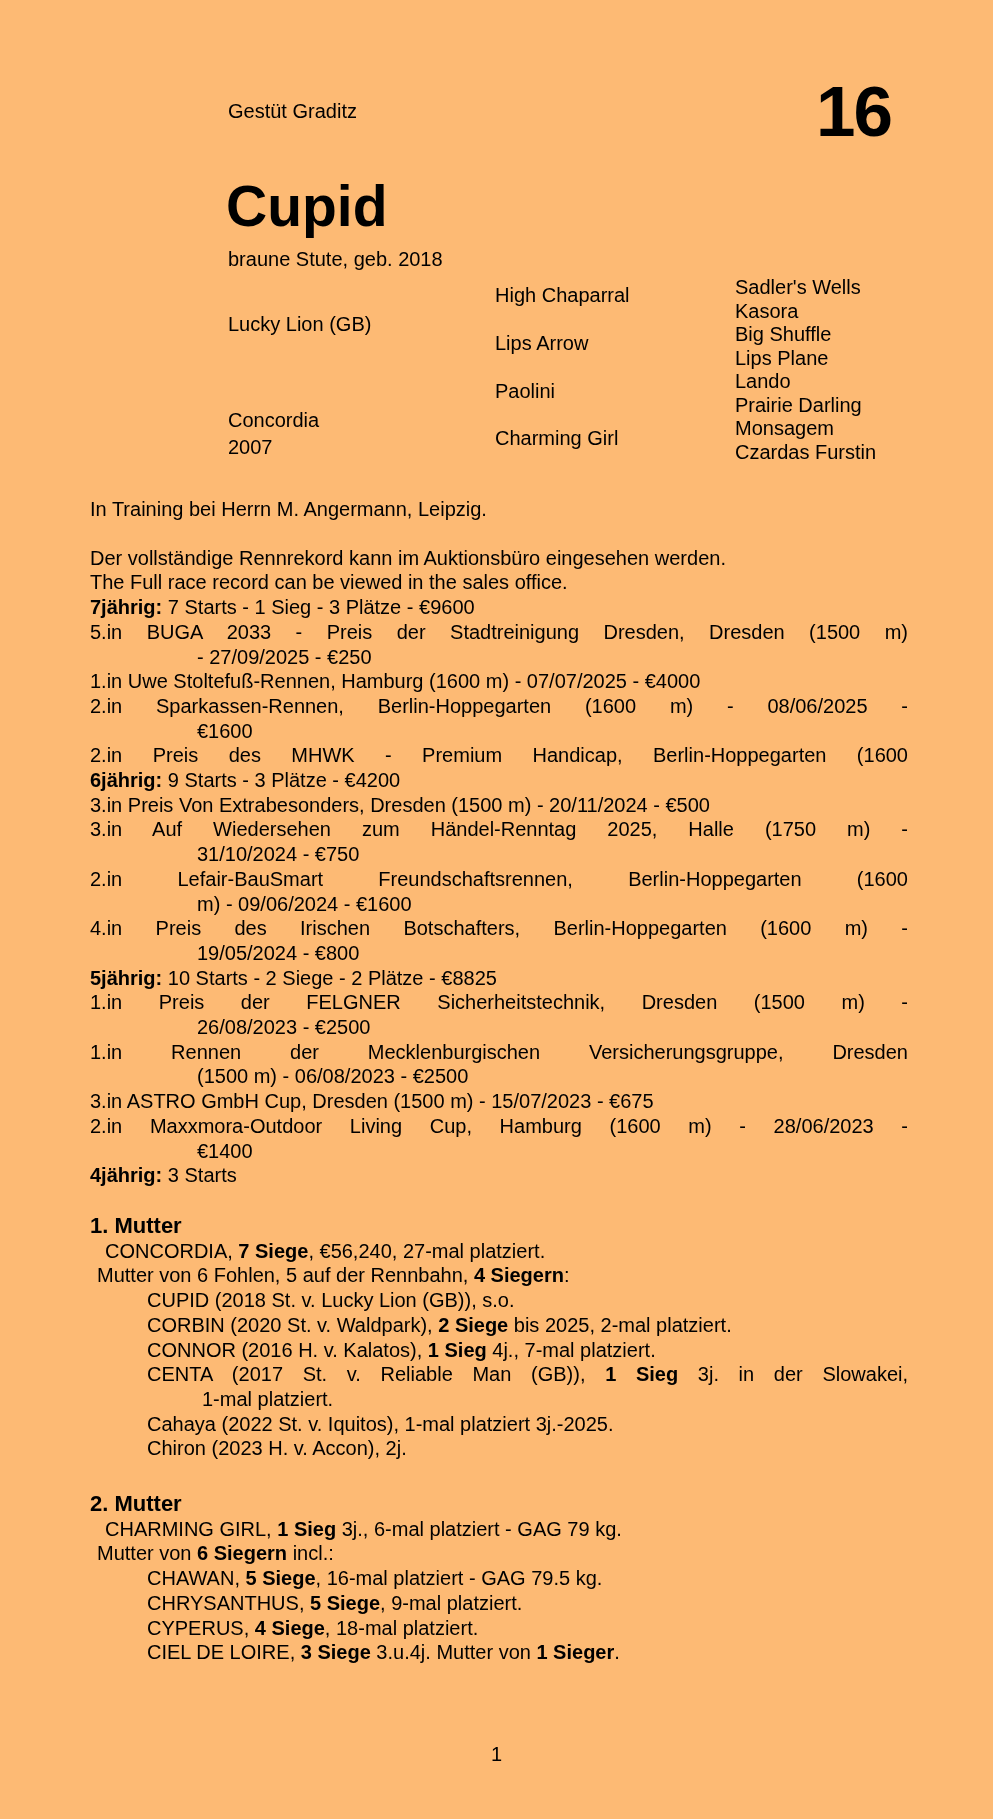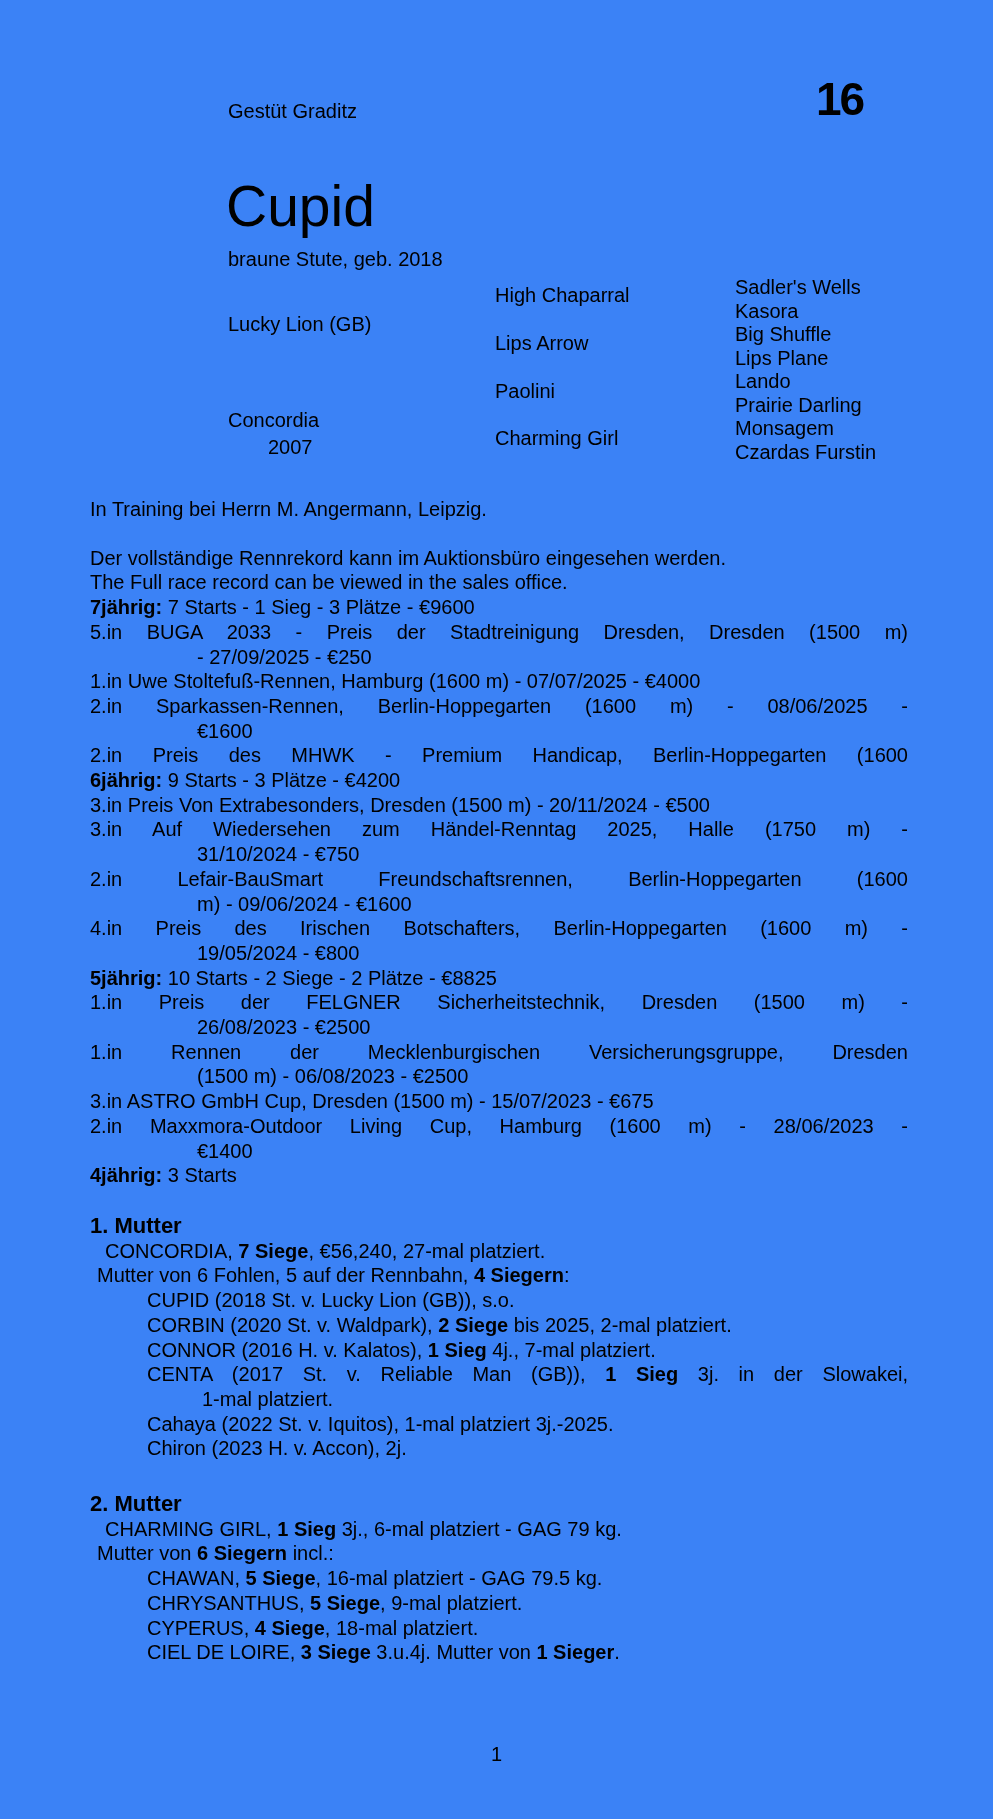--- a/index.html
+++ b/index.html
@@ -1,29 +1,29 @@
 <!DOCTYPE html>
 <html><head>
 <meta charset="utf-8">
 <title>Auktionskatalog</title>
 <style>
   html,body{margin:0;padding:0;background:#ffffff;}
   .page{
-    position:relative;width:993px;height:1819px;background:#3b82f6;color:#000000;
+    position:relative;width:993px;height:1819px;background:#fdba74;color:#000000;
     font-family:"Liberation Sans","DejaVu Sans",sans-serif;font-size:20px;overflow:hidden;
   }
   .abs{position:absolute;}
   .consignor{left:228px;top:100px;}
-  .lot{left:816px;top:76px;font-size:46px;font-weight:700;line-height:1;letter-spacing:-2px;}
-  .horse-name{left:226px;top:178px;font-size:57px;font-weight:400;line-height:1;margin:0;}
+  .lot{left:816px;top:76px;font-size:71px;font-weight:700;line-height:1;letter-spacing:-2px;}
+  .horse-name{left:226px;top:178px;font-size:57px;font-weight:700;line-height:1;margin:0;}
   .horse-desc{left:228px;top:248px;}
   
   .p-sire{left:228px;top:313px;}
   .p-dam1{left:228px;top:409px;}
-  .p-dam2{left:228px;top:436px;margin-left:40px;}
+  .p-dam2{left:228px;top:436px;}
   .p-c2{left:495px;}
   .p-r1{top:284px;}.p-r2{top:332px;}.p-r3{top:380px;}.p-r4{top:427px;}
   .p-c3{left:735px;line-height:23.6px;}
   .p-gg-top{top:276px;}
   .p-gg-bot{top:370px;}
   
   .bodycol{left:90px;top:497px;width:818px;line-height:24.7px;}
   .training{margin-bottom:24px;}
   .jl{text-align:justify;text-align-last:justify;}
   .race-cont{padding-left:107px;}

